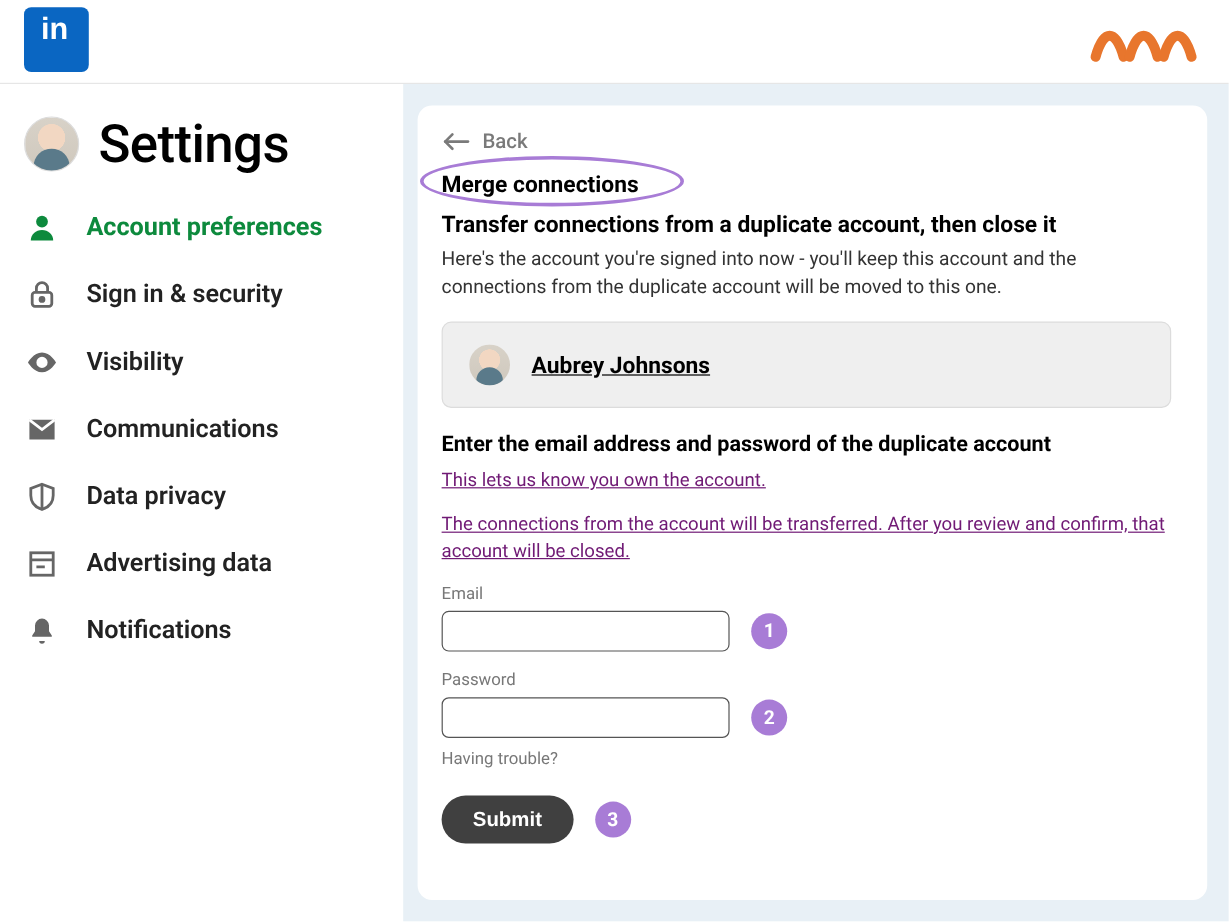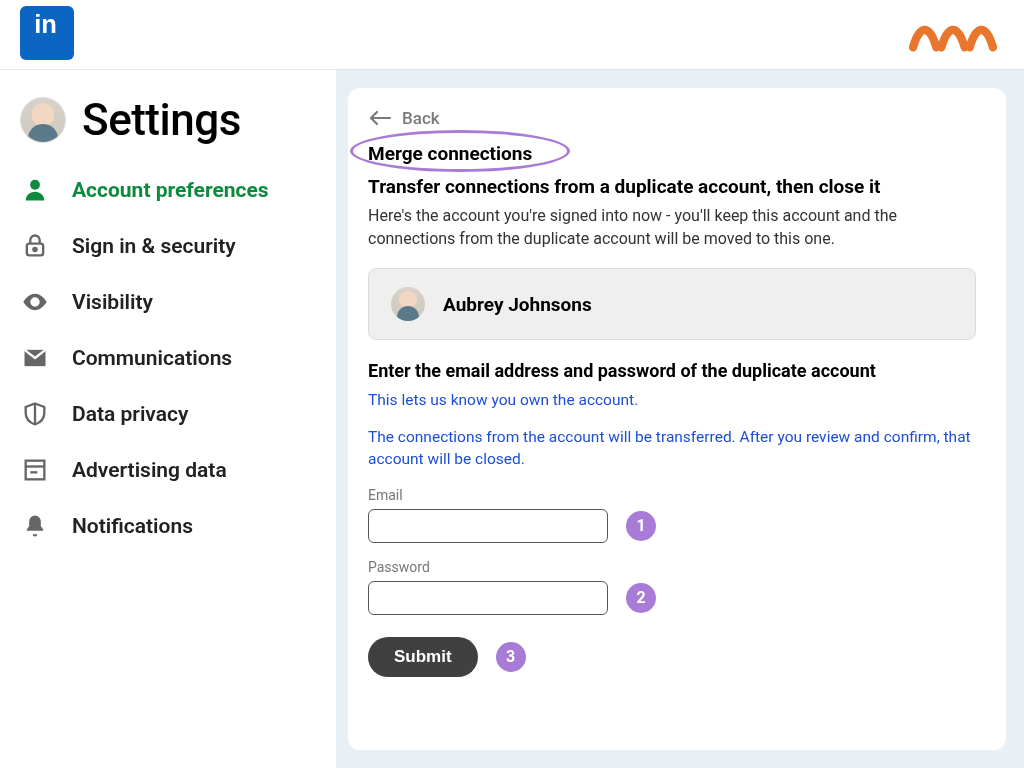--- a/index.html
+++ b/index.html
@@ -36,27 +36,27 @@
   .back-row { display: flex; align-items: center; gap: 10px; color: #7a7a7a; font-size: 17px; font-weight: 500; cursor: pointer; margin-bottom: 14px; }
   .back-row svg { width: 24px; height: 18px; stroke: #7a7a7a; }
 
   .section-title-wrap { position: relative; display: inline-block; margin-bottom: 6px; }
   .section-title { font-size: 19px; font-weight: 700; }
   .section-title-ring { position: absolute; left: -18px; top: -12px; width: 220px; height: 42px; border: 3px solid #a87cd6; border-radius: 50%; pointer-events: none; }
 
   .subheading { font-size: 19px; font-weight: 700; margin-top: 4px; }
   .body-text { font-size: 16px; color: #333; line-height: 1.45; margin-top: 6px; }
 
-  .account-card { margin-top: 18px; background: #efefef; border: 1px solid #dcdcdc; border-radius: 8px; padding: 18px 22px; display: flex; align-items: center; gap: 18px; }
+  .account-card { margin-top: 18px; background: #efefef; border: 1px solid #dcdcdc; border-radius: 8px; padding: 18px 22px; display: flex; align-items: center; gap: 18px; text-decoration: underline; }
   .card-avatar { width: 34px; height: 34px; border-radius: 50%; background: radial-gradient(circle at 50% 38%, #f2d7c2 0 32%, transparent 33%), linear-gradient(#d8d2c8, #cfc8bd); position: relative; overflow: hidden; }
   .card-avatar::after { content: ""; position: absolute; left: 50%; top: 19px; transform: translateX(-50%); width: 22px; height: 18px; background: #5a7a8a; border-radius: 50% 50% 40% 40% / 60% 60% 40% 40%; }
   .card-name { font-size: 19px; font-weight: 700; }
 
   .form-heading { font-size: 18px; font-weight: 700; margin-top: 20px; }
-  .form-sub { font-size: 15.5px; color: #1d4ed8; margin-top: 8px; line-height: 1.45; }
+  .form-sub { font-size: 15.5px; color: #701a75; margin-top: 8px; line-height: 1.45; text-decoration: underline; }
 
   .field-label { font-size: 14px; color: #777; margin-top: 16px; }
   .field-row { display: flex; align-items: center; gap: 18px; margin-top: 6px; }
   .text-input { width: 240px; height: 34px; border: 1px solid #555; border-radius: 6px; padding: 4px 8px; font-size: 15px; background: #fff; }
 
   .step-badge { width: 30px; height: 30px; border-radius: 50%; background: #a87cd6; color: #fff; font-weight: 700; font-size: 16px; display: flex; align-items: center; justify-content: center; }
 
   .trouble { font-size: 14px; color: #777; margin-top: 10px; }
 
   .submit-row { display: flex; align-items: center; gap: 18px; margin-top: 22px; }
@@ -188,20 +188,21 @@
         <input class="text-input" type="text" value="" style="">
         <span class="step-badge">1</span>
       </div>
 
       <div class="field-label">Password</div>
       <div class="field-row">
         <input class="text-input" type="password" value="" style="">
         <span class="step-badge">2</span>
       </div>
 
+      <div class="trouble">Having trouble?</div>
 
       <div class="submit-row">
         <button class="submit-btn">Submit</button>
         <span class="step-badge">3</span>
       </div>
 
     </div>
   </div>
 </div>
 

